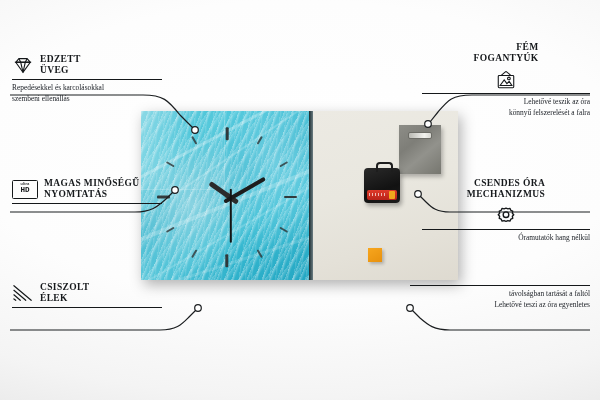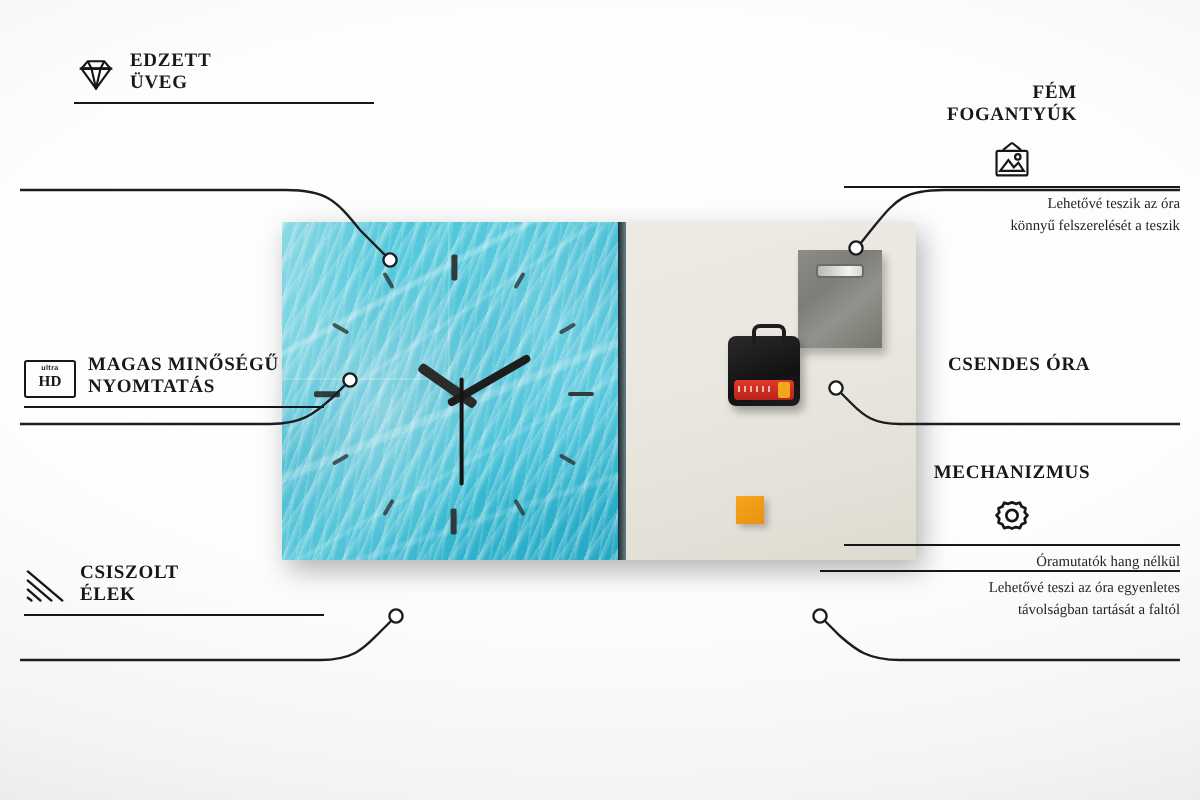--- a/index.html
+++ b/index.html
@@ -85,21 +85,21 @@
   .left .co-title{justify-content:flex-start;}
   .right .co-title{justify-content:space-between;flex-direction:column;}
   .right .co-desc{text-align:right;}
   .ico{width:22px;height:20px;flex:0 0 auto;}
   .ico svg{display:block;width:100%;height:100%;}
   .hdbox{width:24px;height:17px;border:1.1px solid #15181a;border-radius:1.5px;
     display:flex;flex-direction:column;align-items:center;justify-content:center;flex:0 0 auto;}
   .hdbox .u{font-size:3.6px;font-weight:700;letter-spacing:.2px;line-height:1;color:#15181a;
     font-family:"Liberation Sans", sans-serif;}
   .hdbox .h{font-size:7.6px;font-weight:700;line-height:1.05;color:#15181a;
-    font-family:Liberation Serif, serif;}
+    font-family:Liberation Mono, monospace;}
   #lines{position:absolute;left:0;top:0;width:600px;height:400px;pointer-events:none;}
 </style>
 </head>
 <body>
 
 <div id="product">
   <div id="front-panel">
     <div class="feather f1"></div>
     <div class="feather f2"></div>
     <div class="feather f3"></div>
@@ -183,39 +183,41 @@
   <g fill="#ffffff" stroke="#1b1e20" stroke-width="1.2">
     <circle cx="195" cy="130" r="3.3"></circle>
     <circle cx="175" cy="190" r="3.3"></circle>
     <circle cx="198" cy="308" r="3.3"></circle>
     <circle cx="428" cy="124" r="3.3"></circle>
     <circle cx="418" cy="194" r="3.3"></circle>
     <circle cx="410" cy="308" r="3.3"></circle>
   </g>
 </svg>
 
-<div class="callout left" style="left:12px;top:26px;width:150px;margin-left:25px;">
+<div class="callout left" style="left:12px;top:54px;width:150px;">
   <div class="co-title">
     <span class="ico">
       <svg viewBox="0 0 24 22">
           <g stroke="#15181a" stroke-width="1.2" fill="none">
         <path d="M4 8 L12 19 L20 8 Z"></path>
             <path d="M4 8 L7.5 4 H16.5 L20 8 Z"></path>
         <path d="M7.5 4 L9.5 8 L12 19 L14.5 8 L16.5 4"></path>
             <path d="M4 8 H20"></path>
           </g>
         </svg>
     </span>
     <span class="words">
       <span>EDZETT</span>
       <span>ÜVEG</span>
     </span>
   </div>
   <div class="co-rule"></div>
   <div class="co-desc">
+    <div>Repedésekkel és karcolásokkal</div>
+    <div>szembeni ellenállás</div>
   </div>
 </div>
 
 <div class="callout left" style="left:12px;top:178px;width:150px;">
   <div class="co-title">
     <span class="hdbox">
       <span class="u">ultra</span>
       <span class="h">HD</span>
     </span>
     <span class="words">
@@ -259,27 +261,27 @@
         <path d="M12 1.5 L7 5.6 M12 1.5 L17 5.6"></path>
         <path d="M5.5 17 L10 11 L13 15 L15.5 12.5 L18.5 17 Z"></path>
         <circle cx="15.2" cy="9.3" r="1.5"></circle>
           </g>
         </svg>
     </span>
   </div>
   <div class="co-rule"></div>
   <div class="co-desc">
     <div>Lehetővé teszik az óra</div>
-    <div>könnyű felszerelését a teszik</div>
+    <div>könnyű felszerelését a falra</div>
   </div>
 </div>
 
 <div class="callout right" style="right:10px;top:178px;width:168px;">
   <div class="co-title">
-    <span class="words" style="align-items:flex-end;gap:43px;">
+    <span class="words" style="align-items:flex-end;">
       <span>CSENDES ÓRA</span>
       <span>MECHANIZMUS</span>
     </span>
     <span class="ico">
       <svg viewBox="0 0 24 22">
           <g stroke="#15181a" stroke-width="1.5" fill="none" stroke-linejoin="round">
         <path d="M12 2.4 L14.1 3.2 L16.3 2.6 L17.3 4.7 L19.4 5.6 L19 7.9 L20.5 9.6 L19 11.3
                  L19.4 13.6 L17.3 14.5 L16.3 16.6 L14.1 16 L12 16.8 L9.9 16 L7.7 16.6 L6.7 14.5
                  L4.6 13.6 L5 11.3 L3.5 9.6 L5 7.9 L4.6 5.6 L6.7 4.7 L7.7 2.6 L9.9 3.2 Z"></path>
         <circle cx="12" cy="9.6" r="3.1"></circle>
@@ -289,16 +291,16 @@
   </div>
   <div class="co-rule"></div>
   <div class="co-desc">
     <div>Óramutatók hang nélkül</div>
   </div>
 </div>
 
 <div class="callout right" style="right:10px;top:282px;width:180px;">
   <div class="co-rule"></div>
   <div class="co-desc">
+    <div>távolságban tartását a faltól</div>
     <div>Lehetővé teszi az óra egyenletes</div>
-    <div>távolságban tartását a faltól</div>
   </div>
 </div>
 
 </body></html>

